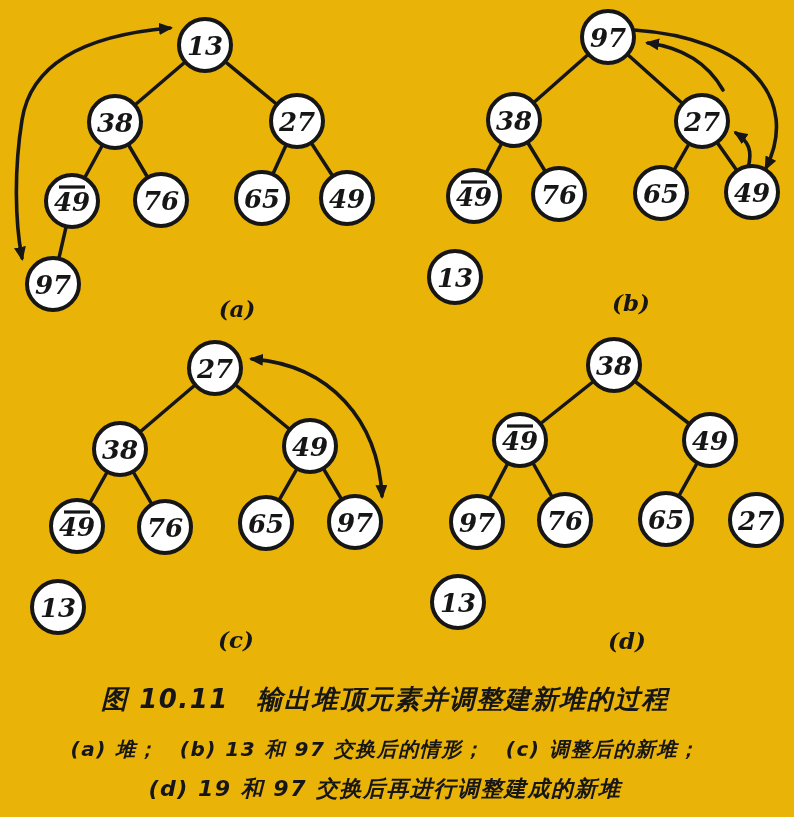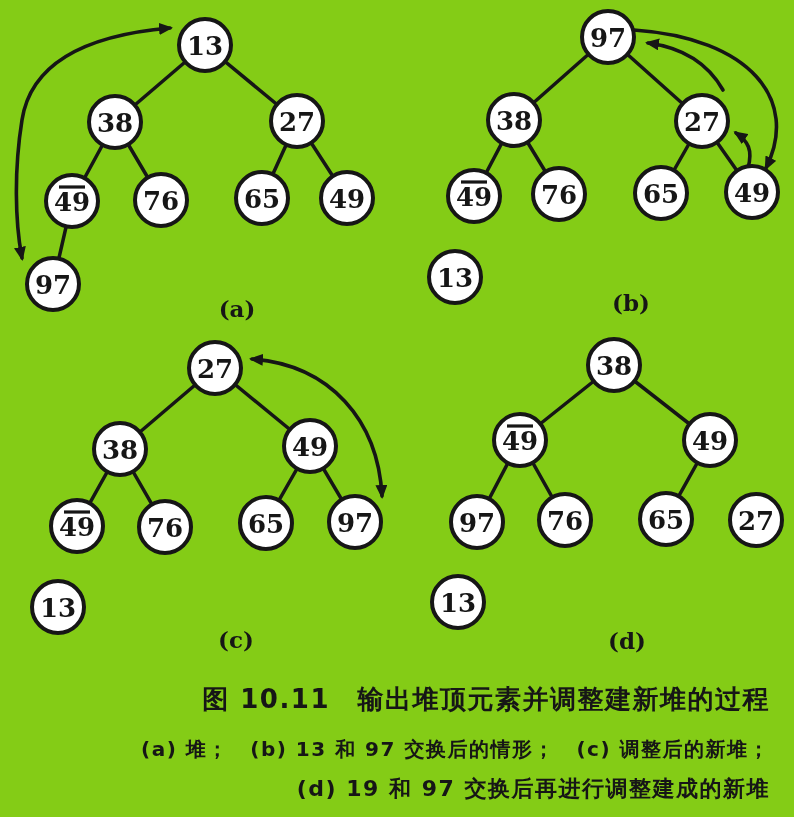--- a/index.html
+++ b/index.html
@@ -23,31 +23,31 @@
     fill:currentColor;
   }
   .overline-mark{stroke:currentColor;stroke-width:3.2;stroke-linecap:butt;}
   .diagram-label{
     font-family:"DejaVu Serif","Liberation Serif",serif;
     font-weight:bold;font-size:23px;
     text-anchor:middle;fill:currentColor;
   }
   .cap{
     position:absolute;left:0;width:770px;
-    text-align:right;font-weight:bold;color:#161616;
+    text-align:center;font-weight:bold;color:#161616;
     white-space:nowrap;
   }
   .cap-title{top:682px;font-size:26px;letter-spacing:1.5px;}
   .cap-sub1{top:736px;font-size:20px;letter-spacing:1.5px;}
   .cap-sub2{top:774px;font-size:22px;letter-spacing:1.5px;}
 </style>
 </head>
 <body>
 
-<div class="page" style="background: #84cc16; color: rgb(22, 22, 22);">
+<div class="page" style="background: #eab308; color: rgb(22, 22, 22); font-style: italic;">
 
   <svg class="figure-canvas" width="794" height="662" viewBox="0 0 794 662" aria-hidden="true">
     <defs>
       <marker id="ah" viewBox="0 0 14 12" markerUnits="userSpaceOnUse" markerWidth="14" markerHeight="12" refX="11" refY="6" orient="auto-start-reverse">
         <path d="M0,0 L14,6 L0,12 Z" fill="#161616"></path>
       </marker>
     </defs>
     <g id="diagram-root">
         <g>
           <line x1="205" y1="45" x2="115" y2="122" class="edge"></line>

